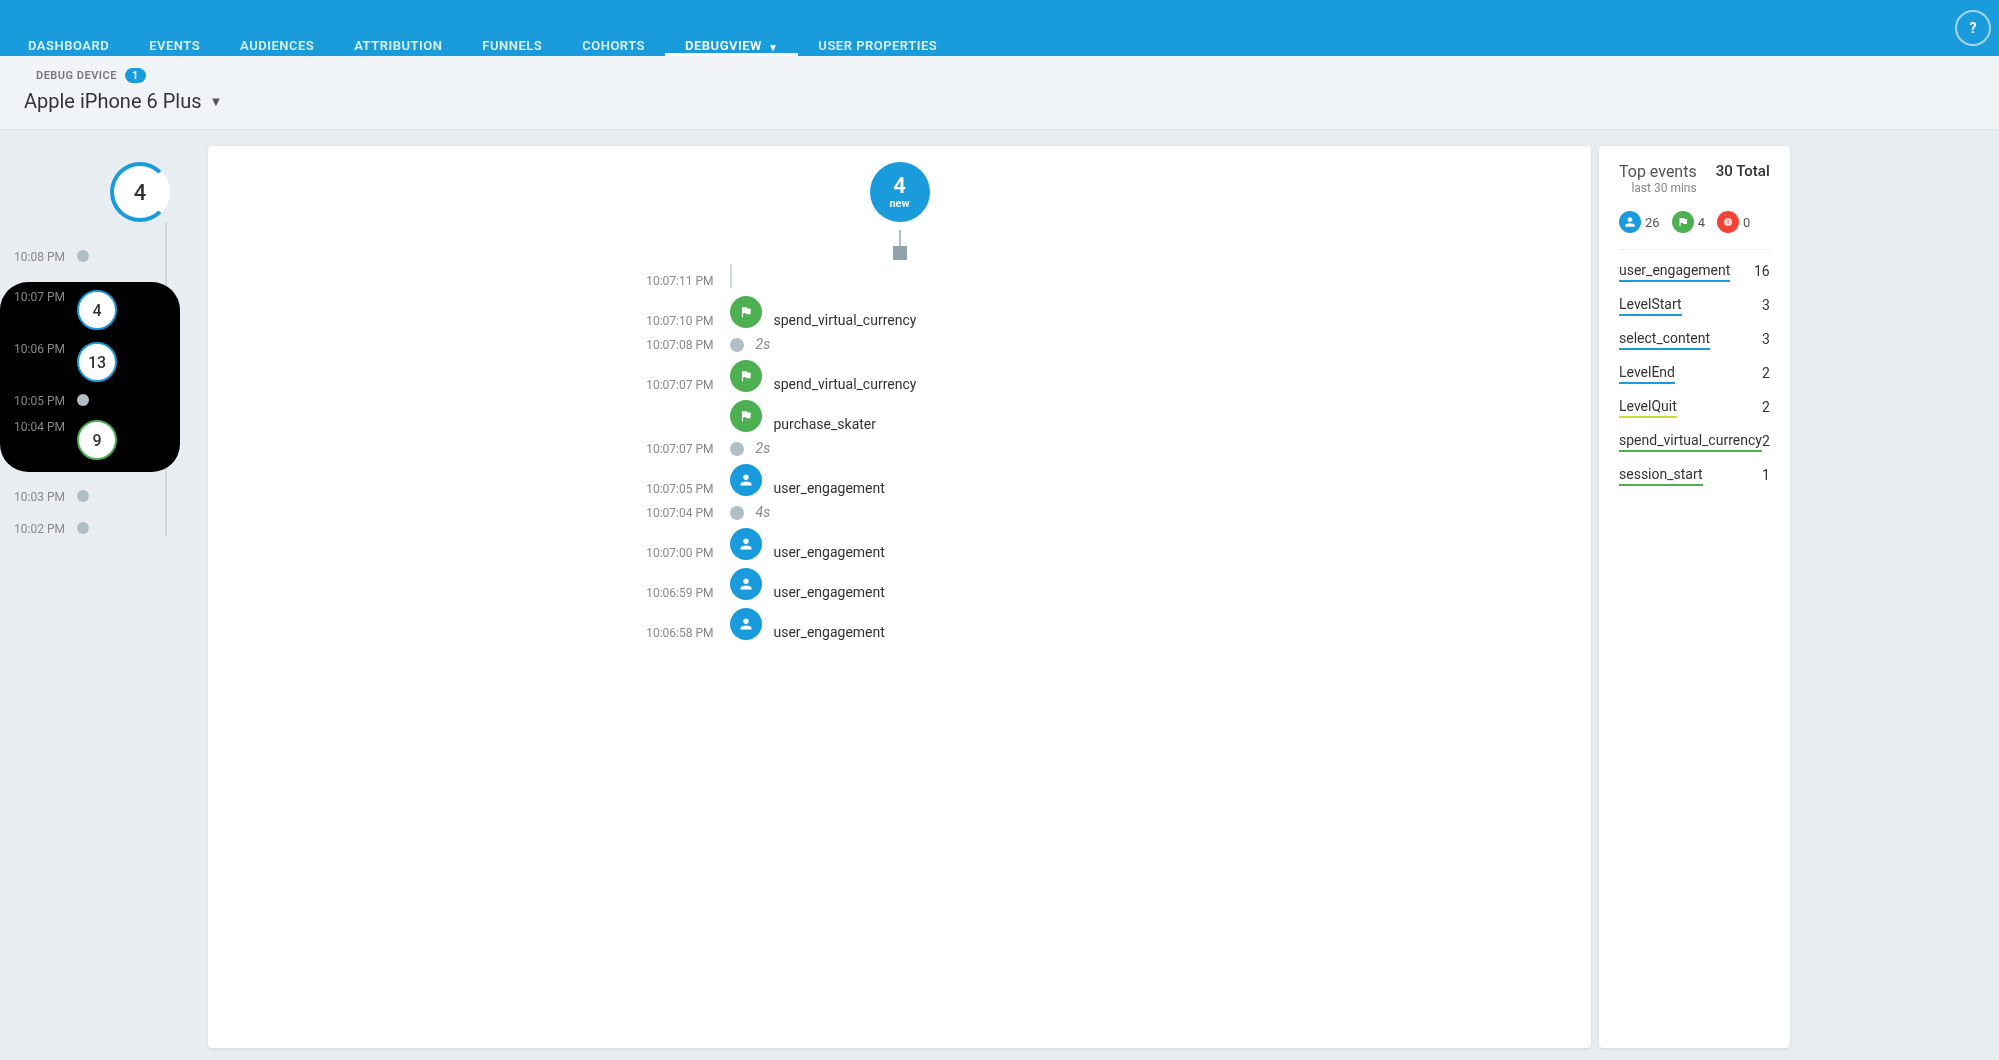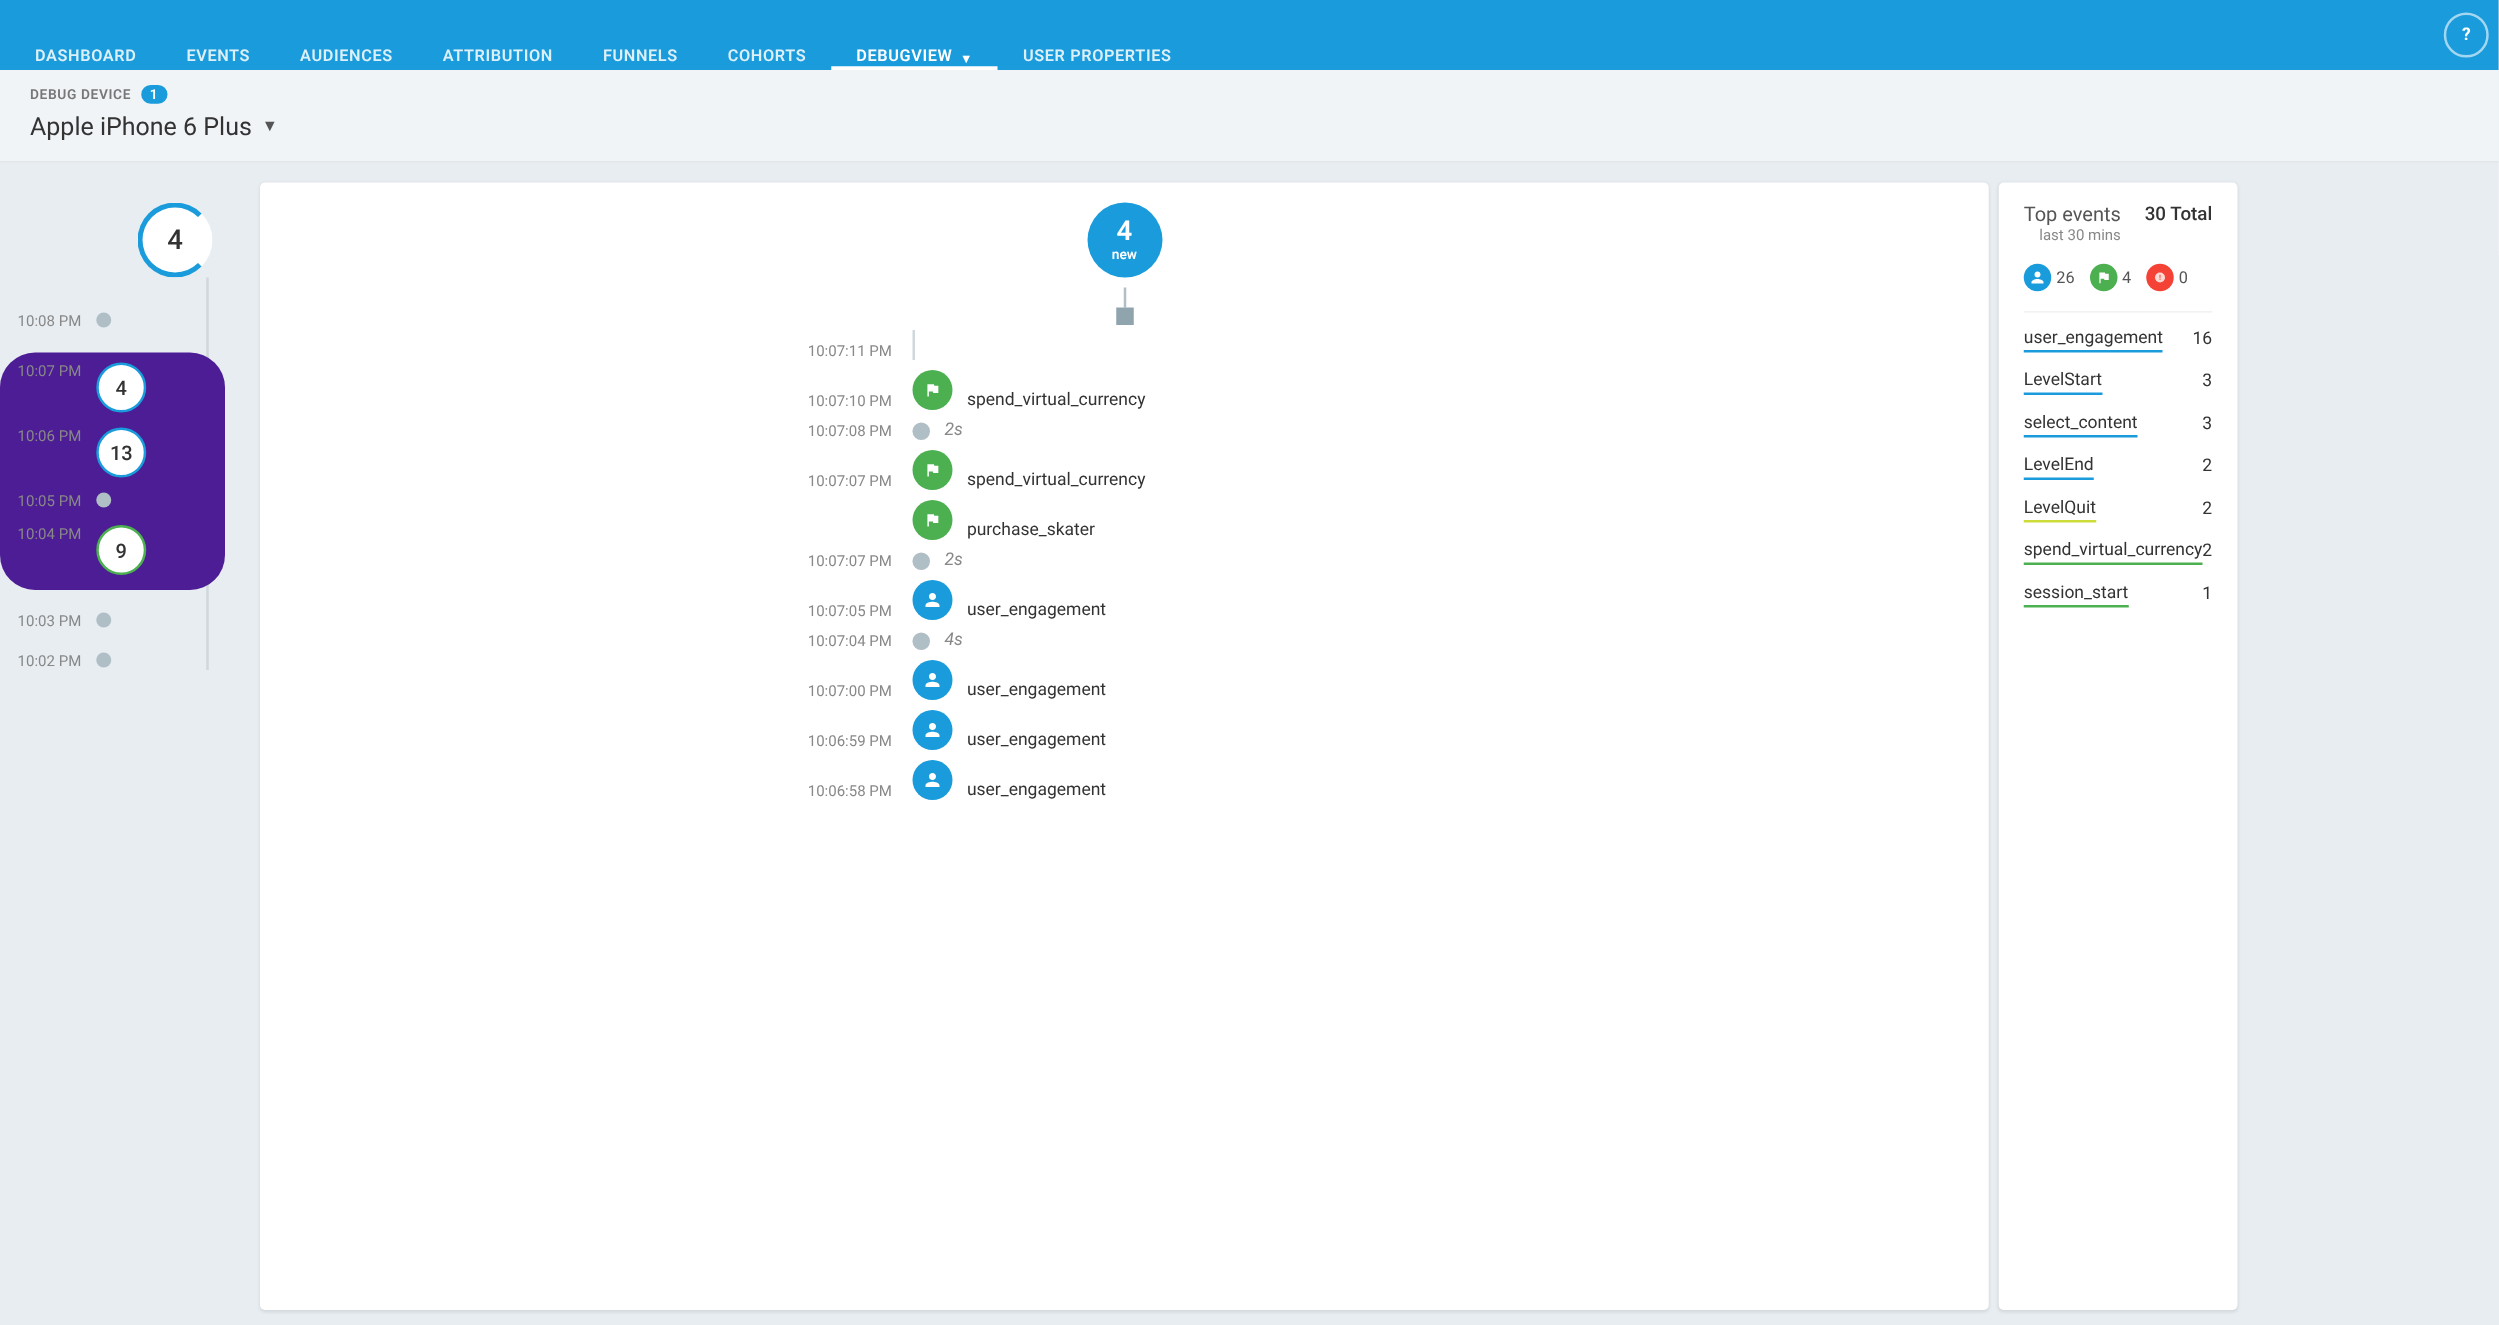--- a/index.html
+++ b/index.html
@@ -59,20 +59,21 @@
     .debug-device-label {
       font-size: 11px;
       font-weight: 600;
       color: #777;
       letter-spacing: 0.5px;
       text-transform: uppercase;
       display: flex;
       align-items: center;
       gap: 8px;
       margin-bottom: 6px;
+      margin-left: 12px;
     }
     .debug-badge {
       background: #1a9bdb;
       color: #fff;
       border-radius: 10px;
       padding: 1px 7px;
       font-size: 11px;
       font-weight: 600;
     }
     .device-selector {
@@ -444,21 +445,21 @@
         </div>
       </div>
 
       <div style="position:absolute; right:13px; top:60px; width:2px; background:#cfd8dc; height:calc(100% - 60px); z-index:0;"></div>
 
       <div class="timeline-row" style="margin-bottom:18px; z-index:1;">
         <span class="time-label">10:08 PM</span>
         <div class="timeline-dot"></div>
       </div>
 
-      <div style="background:#4c1d95; border-radius:28px; padding:8px 0; display:flex; flex-direction:column; align-items:flex-end; width:100%; margin-bottom:0; z-index:1; position:relative;">
+      <div style="background:#000000; border-radius:28px; padding:8px 0; display:flex; flex-direction:column; align-items:flex-end; width:100%; margin-bottom:0; z-index:1; position:relative;">
 
         <div class="timeline-row" style="margin-bottom:12px; padding:0 0 0 0;">
           <span class="time-label">10:07 PM</span>
           <div class="timeline-bubble" style="background:#fff; border-color:#1a9bdb;">
             <span>4</span>
           </div>
         </div>
 
         <div class="timeline-row" style="margin-bottom:12px;">
           <span class="time-label">10:06 PM</span>

